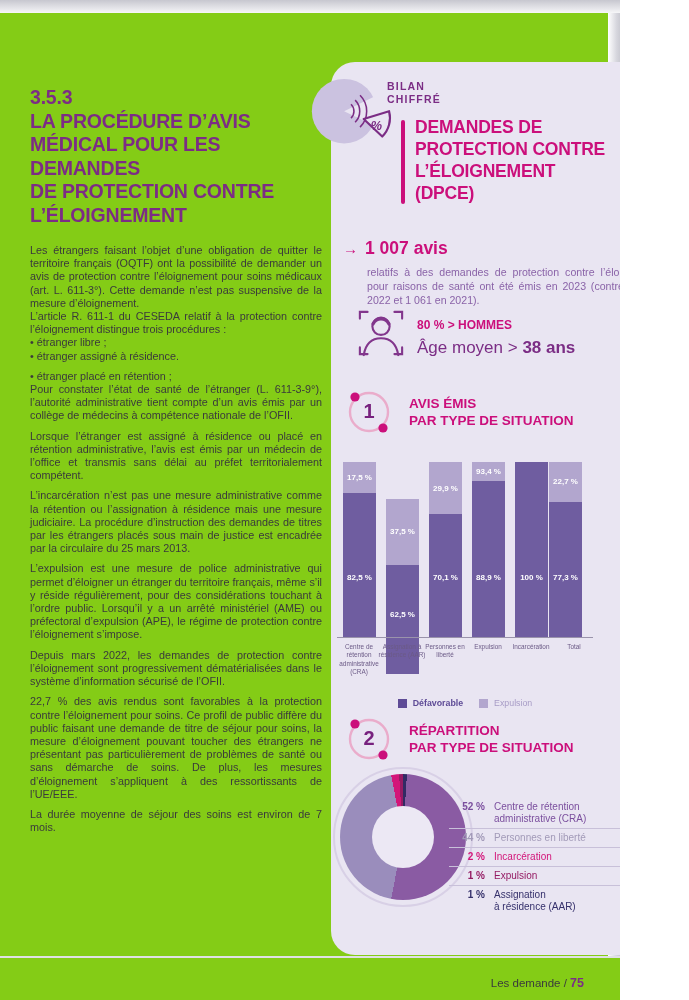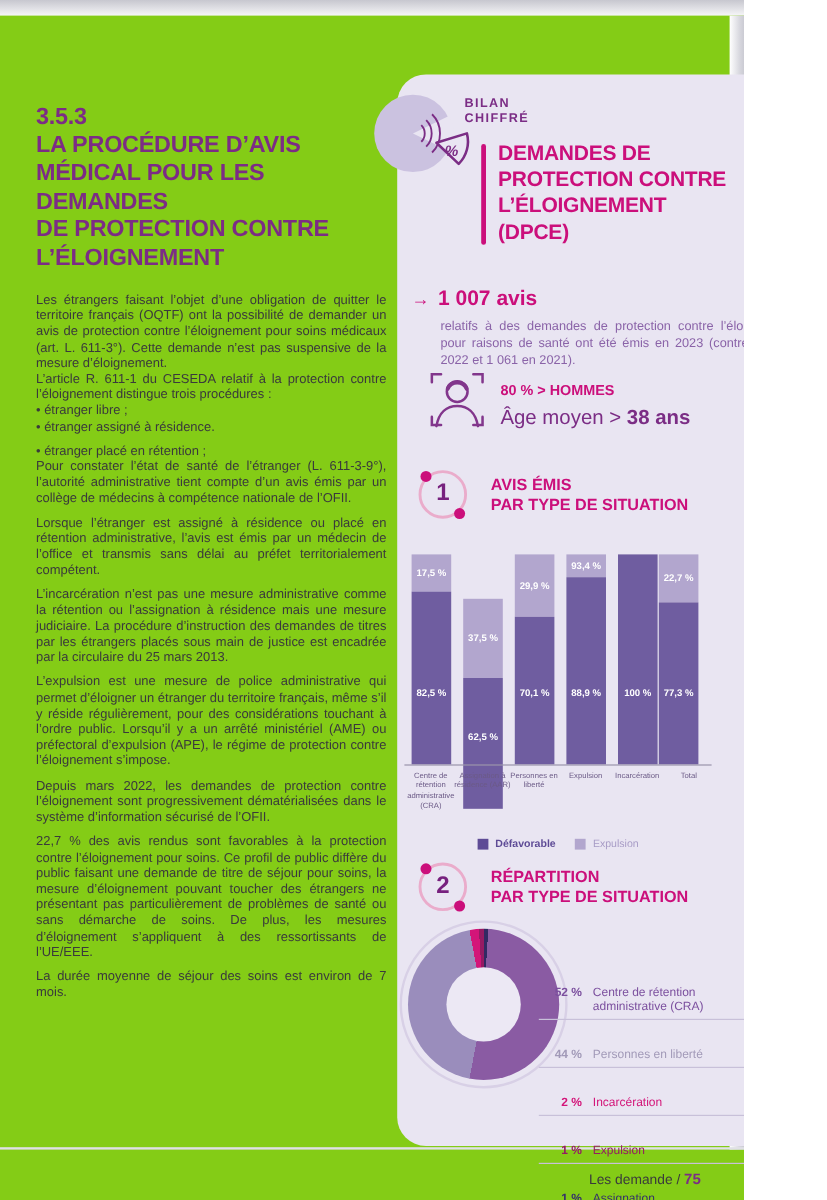--- a/index.html
+++ b/index.html
@@ -75,21 +75,21 @@
   .leg-fav{color:#a89cc6;font-size:8.8px;}
 
   
   .donut-ring{position:absolute;left:2px;top:705px;width:140px;height:140px;border-radius:50%;
         border:2px solid #d8d0e6;box-sizing:border-box;}
   .donut{position:absolute;left:9px;top:712px;width:126px;height:126px;border-radius:50%;}
   .hole{position:absolute;left:32px;top:32px;width:62px;height:62px;border-radius:50%;background:#ece8f4;}
   .pie-legend{position:absolute;left:118px;top:736px;width:220px;}
   .pl-row{display:flex;align-items:baseline;padding:3px 0;border-top:1px solid #c8c0d9;}
   .pl-row:first-child{border-top:none;}
-  .pl-pct{width:36px;text-align:right;font-size:10px;font-weight:bold;flex:none;margin-top:21px;}
+  .pl-pct{width:36px;text-align:right;font-size:10px;font-weight:bold;flex:none;}
   .pl-lab{padding-left:9px;font-size:10px;line-height:12px;white-space:pre-line;}
 
   .footer{position:absolute;right:36px;top:976px;font-size:11.5px;color:#3a3a3c;}
   .footer .pagenum{color:#7b2d85;font-weight:bold;font-size:12.5px;}
 </style>
 </head>
 <body>
 
 <div class="page">
   <div class="top-strip"></div>

